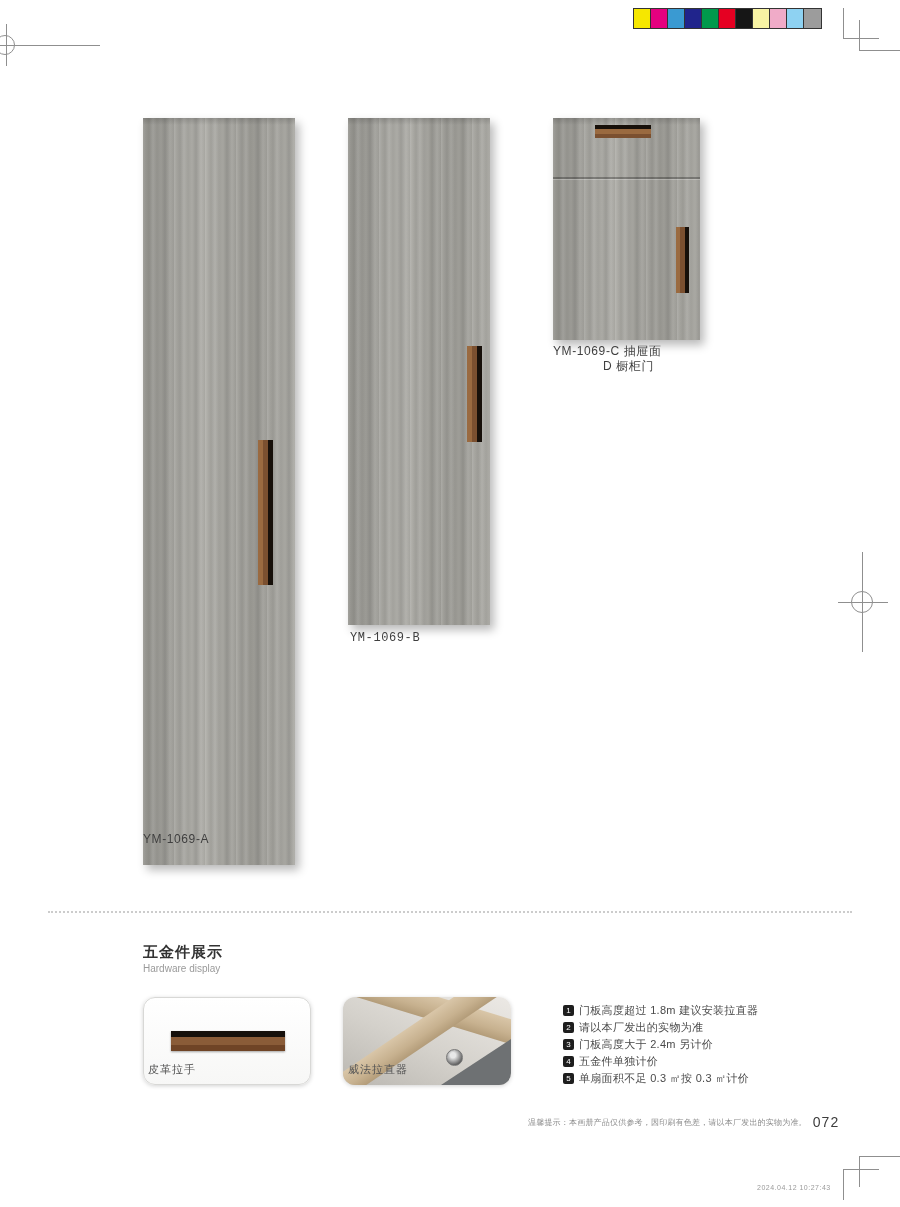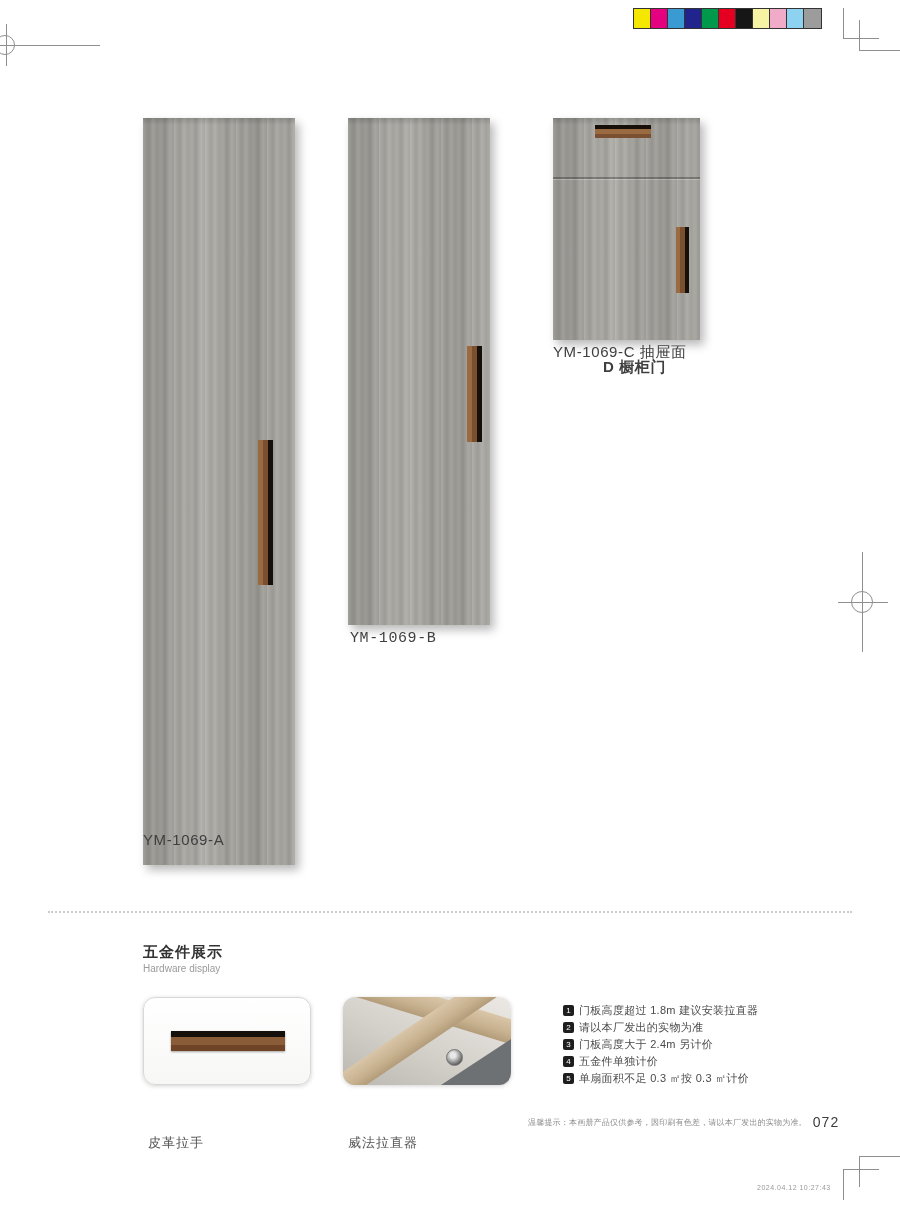--- a/index.html
+++ b/index.html
@@ -37,21 +37,21 @@
       linear-gradient(90deg, rgba(0,0,0,.10) 0%, rgba(255,255,255,.12) 38%, rgba(0,0,0,.05) 72%, rgba(255,255,255,.09) 100%);
     box-shadow:4px 5px 9px rgba(0,0,0,.28);
   }
   .handle { position:absolute; }
   .handle.v-right { background:linear-gradient(90deg,#9a6a40 0 34%,#7b5030 34% 66%,var(--handle-slot,#17100a) 66% 100%); }
   .handle.h-top   { background:linear-gradient(180deg,var(--handle-slot,#17100a) 0 32%,#9a6a40 32% 70%,#7b5030 70% 100%); }
   .panel-divider { position:absolute; left:0; width:100%; height:2px;
     background:rgba(0,0,0,.28); box-shadow:0 1px 0 rgba(255,255,255,.25); }
 
   .panel-label {
-    position:absolute; font-size:15px; color:#3f3f3f; letter-spacing:.6px; line-height:15px;
+    position:absolute; font-size:12px; color:#3f3f3f; letter-spacing:.6px; line-height:15px;
   }
 
   
   .separator { position:absolute; left:48px; top:911px; width:804px; border-top:2px dotted #cccccc; }
 
   
   .hw-title { position:absolute; left:143px; top:943px; font-size:15px; font-weight:bold; color:#333; letter-spacing:1px; }
   .hw-subtitle { position:absolute; left:143px; top:963px; font-size:10px; color:#9a9a9a; }
 
   .hw-box {
@@ -68,21 +68,21 @@
   }
   .band { position:absolute; height:24px; width:280px;
     background:linear-gradient(180deg,#d9c6a8 0%,#c7b18f 60%,#b39c79 100%); }
   .band.b1 { left:-40px; top:2px; transform:rotate(17deg); }
   .band.b2 { left:-90px; top:30px; transform:rotate(-34deg); width:320px; }
   .corner-shadow { position:absolute; right:0; bottom:0; width:70px; height:46px;
     background:#6e7173; clip-path:polygon(100% 0, 100% 100%, 0 100%); }
   .metal-dot { position:absolute; left:103px; top:52px; width:17px; height:17px; border-radius:50%;
     background:radial-gradient(circle at 40% 35%, #e8e8e8 0 20%, #a9a9a9 45%, #5c5c5c 75%, #8d8d8d 100%);
     border:1px solid #777; }
-  .hw-label { position:absolute; top:1134px; font-size:13px; color:#555; letter-spacing:1px;text-align:center; }
+  .hw-label { position:absolute; top:1062px; font-size:11px; color:#555; letter-spacing:1px;text-align:center; }
   .hw-label.l1 { left:148px; }
   .hw-label.l2 { left:348px; }
 
   
   .notes { position:absolute; left:563px; top:1004px; width:300px; }
   .note-row { display:flex; align-items:flex-start; margin-bottom:4px; }
   .note-num {
     flex:0 0 auto; width:11px; height:11px; margin:1px 5px 0 0;
     background:#1e1e1e; color:#fff; font-size:8px; line-height:11px; text-align:center;
     border-radius:2px;
@@ -142,21 +142,21 @@
   </div>
   <div class="panel-label" style="left:350px; top:631px;font-family:Liberation Mono, monospace;">YM-1069-B</div>
 
   <div class="panel" style="left:553px; top:118px; width:147px; height:222px;">
     <div class="handle h-top" style="left:42px; top:7px; width:56px; height:13px;"></div>
     <div class="panel-divider" style="top:59px;"></div>
     <div class="handle v-right" style="left:123px; top:109px; width:13px; height:66px;"></div>
   </div>
   <div class="panel-label" style="left:553px; top:344px;">
     <span style="display:block;">YM-1069-C 抽屉面</span>
-    <span style="display:block; padding-left:50px;font-weight:bold;">D 橱柜门</span>
+    <span style="display:block; padding-left:50px;">D 橱柜门</span>
   </div>
 
   <div class="separator"></div>
 
   <div class="hw-title">五金件展示</div>
   <div class="hw-subtitle">Hardware display</div>
 
   <div class="hw-box box1">
     <div class="hw-handle"></div>
   </div>

